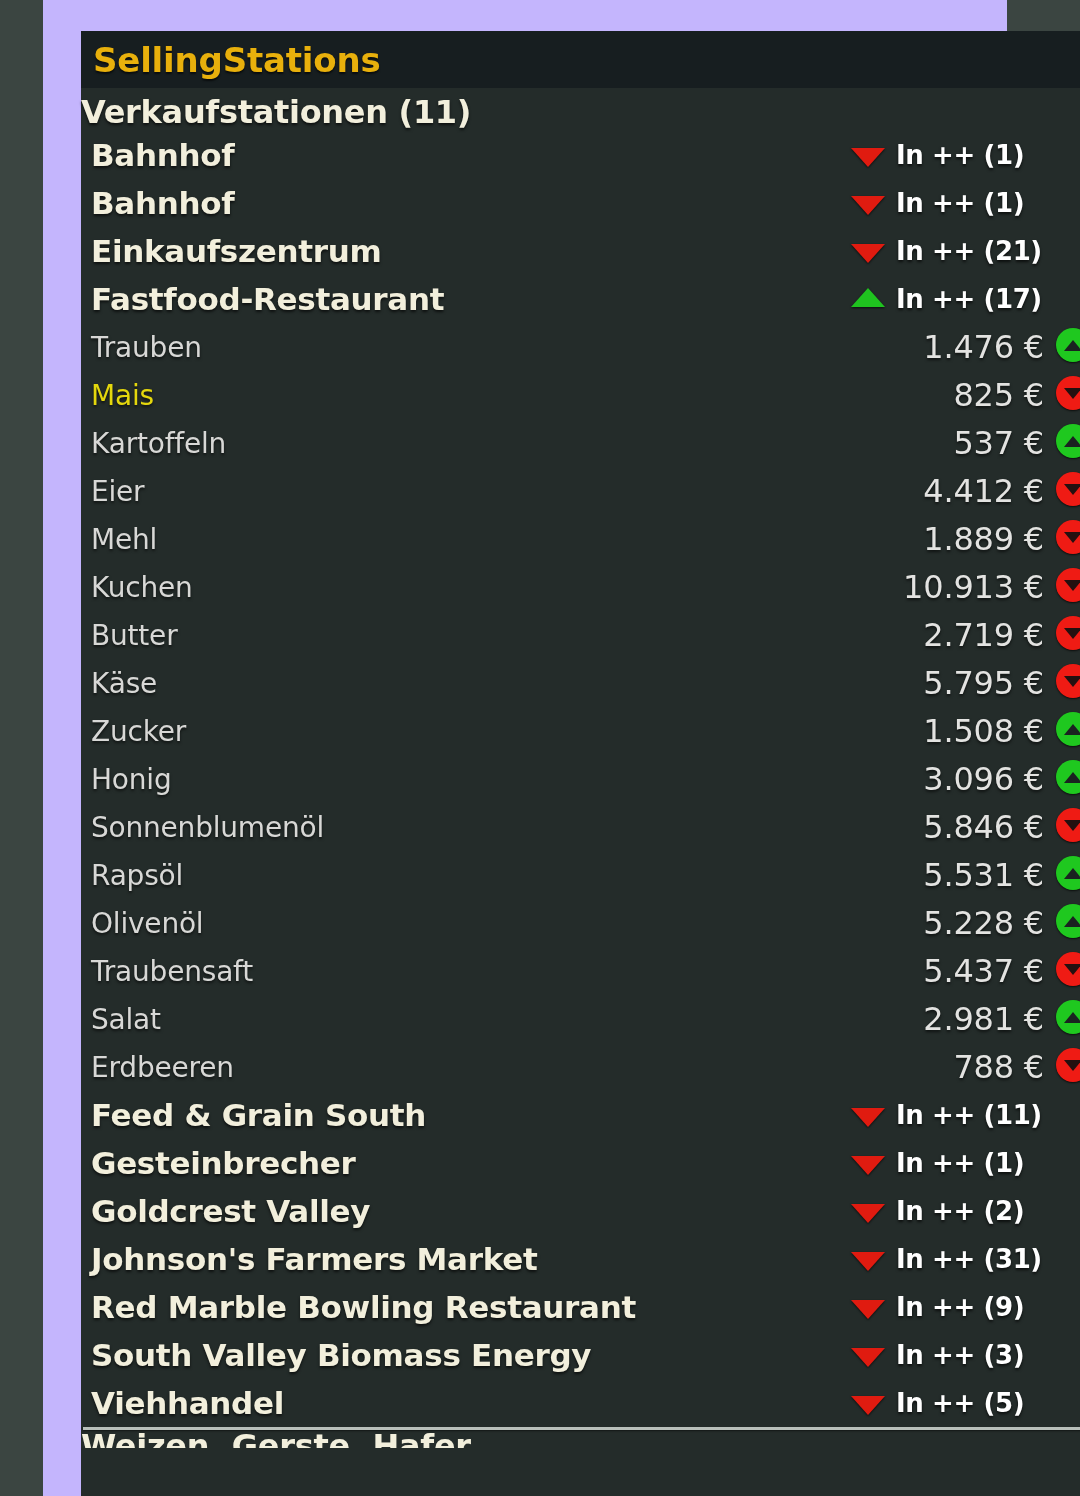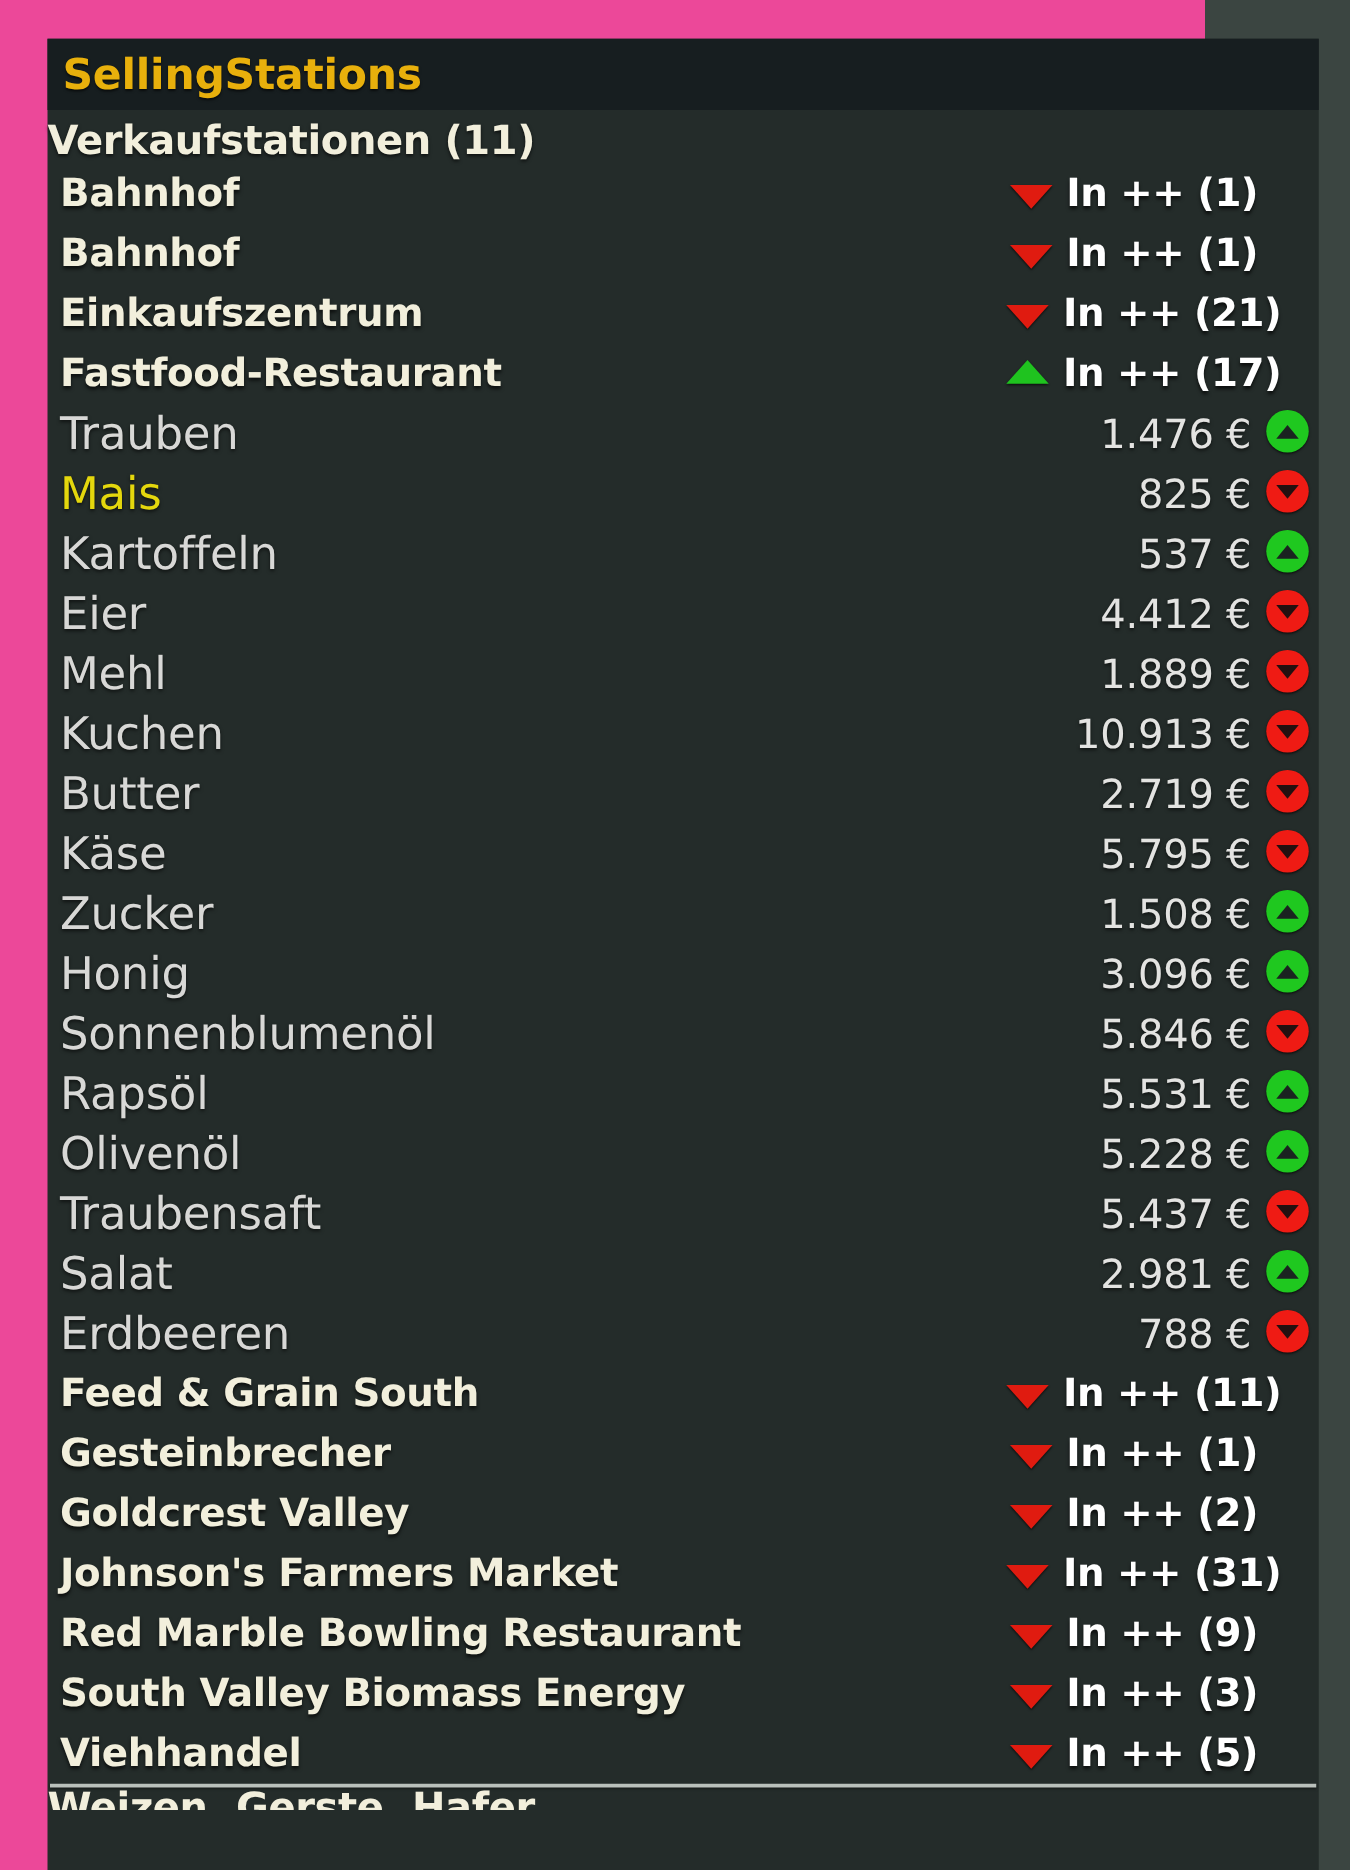--- a/index.html
+++ b/index.html
@@ -2,21 +2,21 @@
 <html><head>
 <meta charset="utf-8">
 <style>
   * { margin:0; padding:0; box-sizing:border-box; }
   html, body {
     width:1080px; height:1496px;
     background:#3b4541;
     font-family:"DejaVu Sans", sans-serif;
     overflow:hidden;
   }
-  #root { position:relative; width:964px; height:1496px; background:#ec4899; }
+  #root { position:relative; width:964px; height:1496px; background:#c4b5fd;margin-left:43px; }
 
   
   .panel {
     position:absolute; left:38px; top:31px;
     width:1017px; height:1465px;
     background:#242c2a;
   }
 
   
   .titlebar {
@@ -84,32 +84,32 @@
   }
   .tri.up {
     border-left:17px solid transparent;
     border-right:17px solid transparent;
     border-bottom:19px solid #1fc31f;
     margin-bottom:4px;
     filter:drop-shadow(0 1px 1px rgba(0,0,0,.7));
   }
   .stock {
     color:#ffffff;
-    font-size:31px;
+    font-size:26px;
     font-weight:bold;
     letter-spacing:-0.4px;
     white-space:nowrap;
     text-shadow:0 2px 3px rgba(0,0,0,.7);
     min-width:172px;
   }
 
   
   .row.product .label {
     color:#d8d8d6;
-    font-size:36px;
+    font-size:28px;
     font-weight:400;
     letter-spacing:-0.2px;
     text-shadow:0 2px 3px rgba(0,0,0,.6);
     white-space:nowrap;
   }
   .row.product.highlight .label { color:#e4d70d; }
   .row.product .right {
     margin-left:auto;
     display:flex; align-items:flex-start;
     gap:12px;

